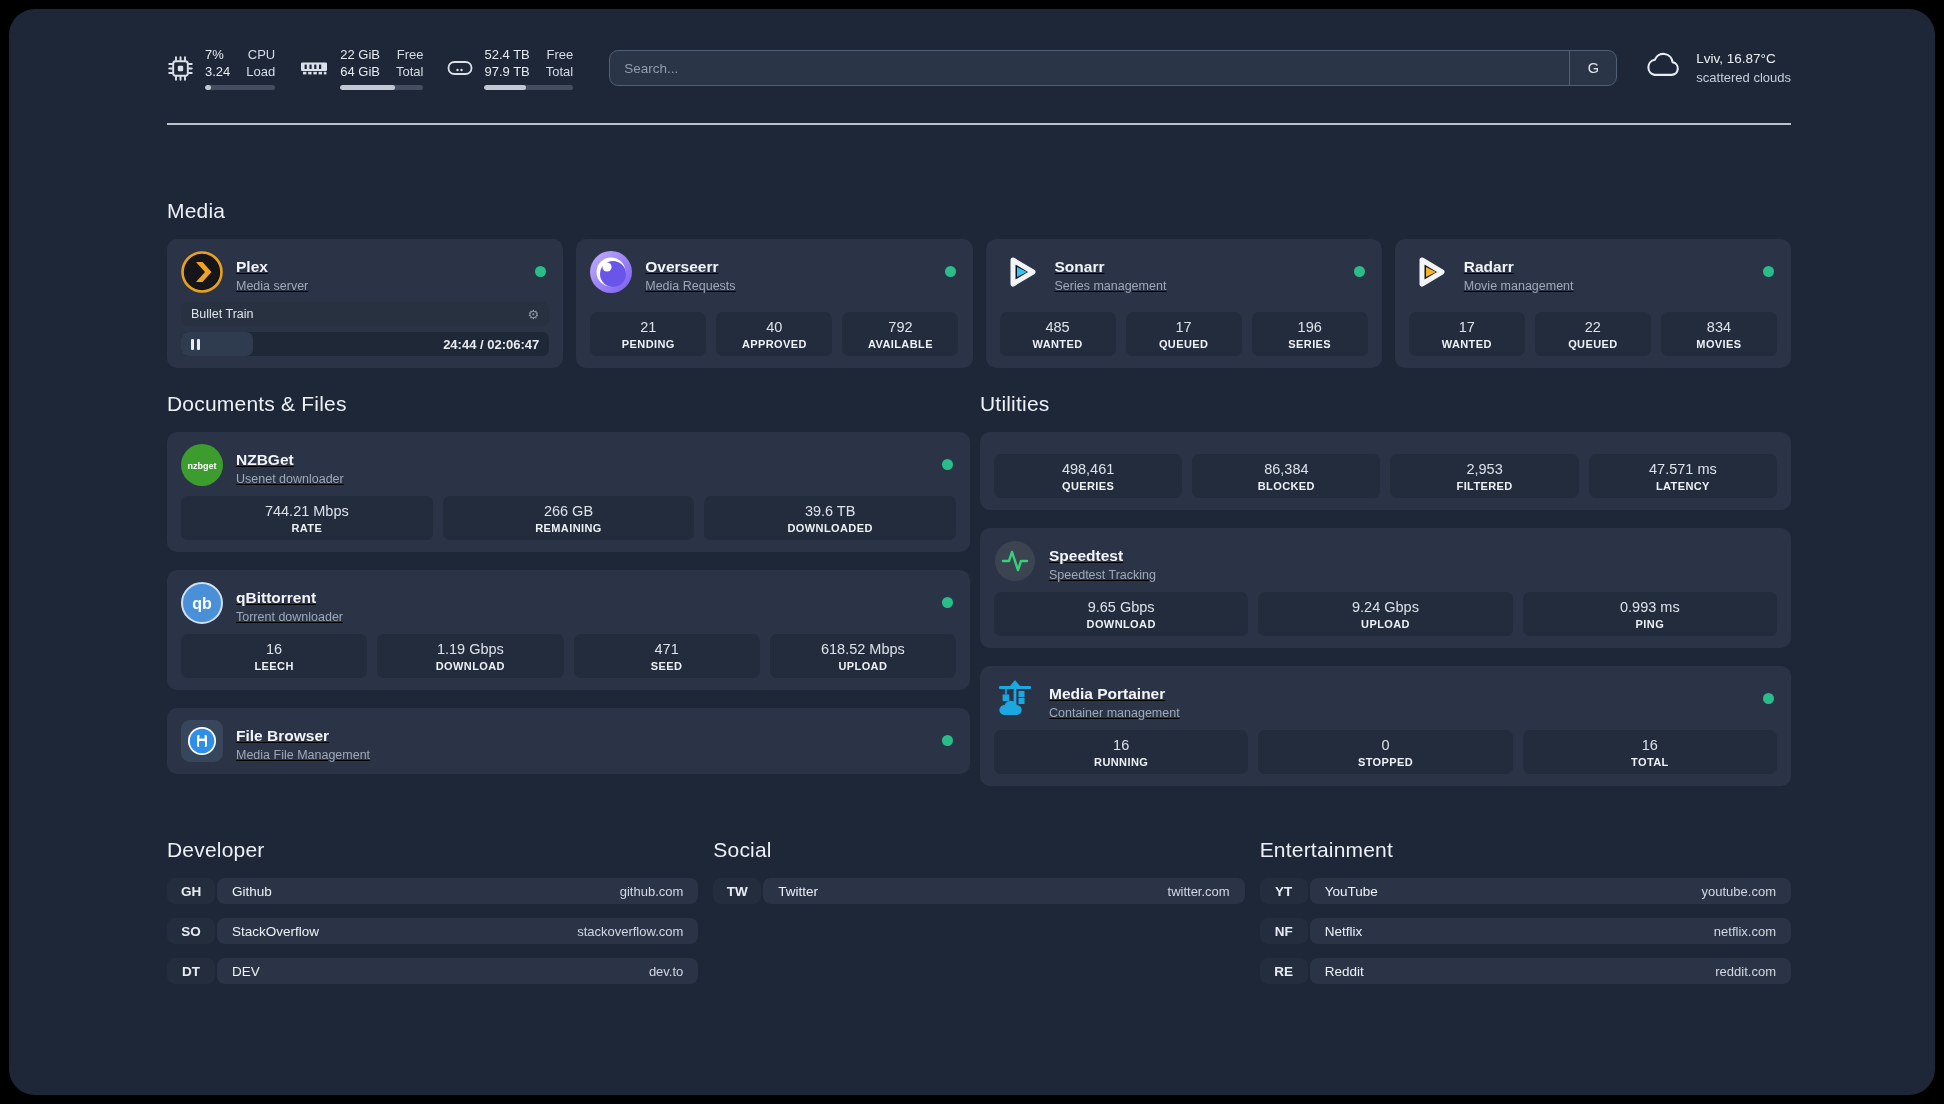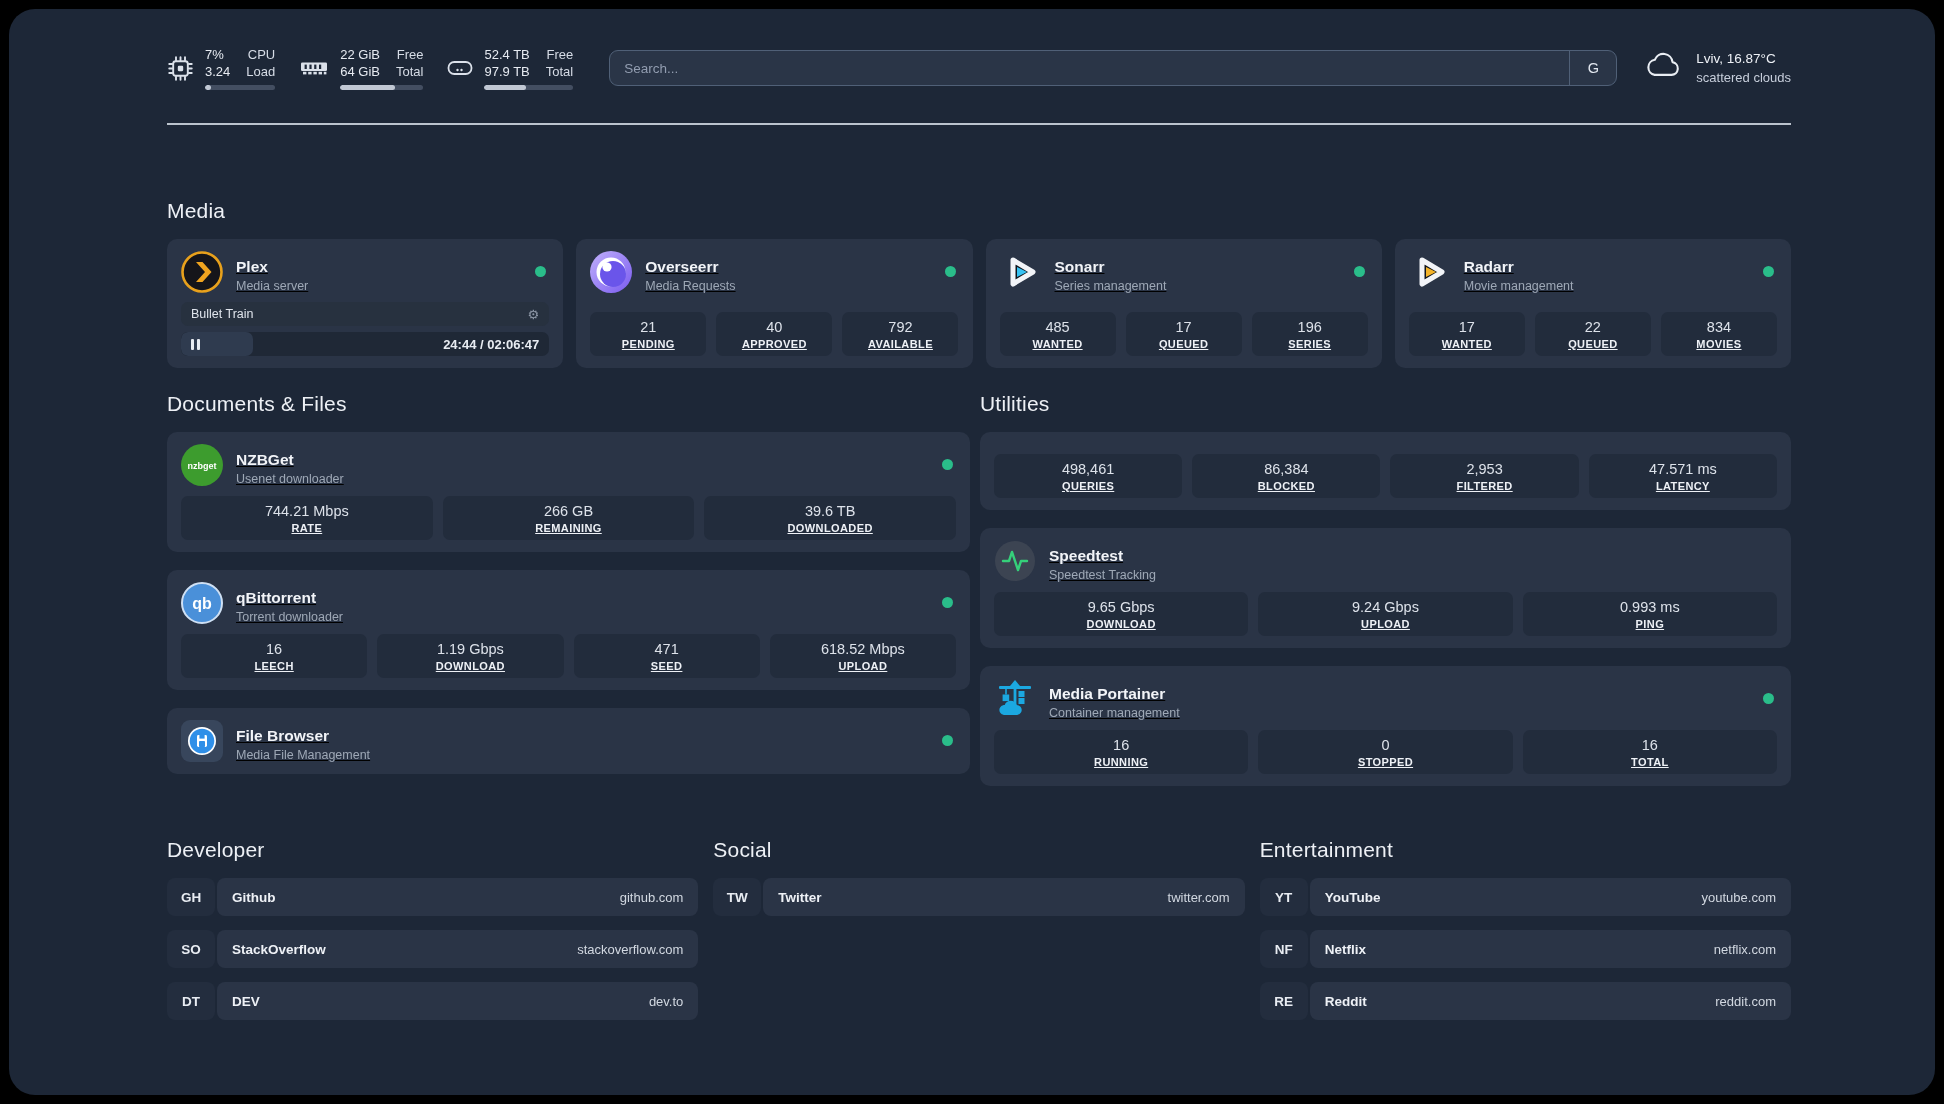--- a/index.html
+++ b/index.html
@@ -51,45 +51,45 @@
   .card-head{display:flex;align-items:flex-end;gap:13px;text-decoration:underline;}
   .app-icon{width:42px;height:42px;flex:none;display:flex;}
   .titles{display:flex;flex-direction:column;}
   .card-title{font-size:15.5px;font-weight:700;color:#f2f4f8;}
   .card-sub{font-size:12.5px;color:#9ea8b6;margin-top:3px;}
   .status-dot{position:absolute;top:27px;right:17px;width:11px;height:11px;border-radius:50%;background:#2abd8a;}
 
   .stats{display:flex;gap:10px;margin-top:auto;padding-top:10px;}
   .stat{flex:1;background:#222c3c;border-radius:7px;text-align:center;padding:7px 4px 6px;}
   .stat-value{font-size:14.5px;color:#dde2ea;}
-  .stat-label{font-size:11px;font-weight:700;color:#eef1f6;margin-top:3px;letter-spacing:.4px;text-decoration:underline;}
+  .stat-label{font-size:11px;font-weight:700;color:#eef1f6;margin-top:3px;letter-spacing:.4px;}
 
   
   .np-row{margin-top:9px;background:#27313f;border-radius:7px;height:24px;display:flex;align-items:center;
     justify-content:space-between;padding:0 10px;font-size:12.5px;color:#dfe4ec;}
   .np-gear{color:#8d97a6;font-size:13px;line-height:1;}
   .progress-row{margin-top:6px;position:relative;height:24px;border-radius:7px;background:#1f2836;
     overflow:hidden;display:flex;align-items:center;}
   .progress-fill{position:absolute;left:0;top:0;bottom:0;background:#2f3b4f;border-radius:7px;}
   .pause{position:relative;margin-left:10px;display:flex;gap:3px;}
   .pause i{width:3px;height:11px;background:#e8ecf2;border-radius:1px;display:block;}
   .progress-time{position:relative;margin-left:auto;margin-right:10px;font-size:13px;font-weight:600;color:#e8ecf2;}
 
   .two-col{display:grid;grid-template-columns:1fr 1.01fr;gap:10px;margin-top:24px;align-items:start;}
   .col-stack{display:flex;flex-direction:column;gap:18px;}
 
   
   .links-grid{margin-top:52px;display:grid;grid-template-columns:repeat(3,1fr);gap:15px;align-items:start;}
   .link-rows{display:flex;flex-direction:column;gap:14px;}
-  .link-row{display:flex;gap:2px;height:38px;}
+  .link-row{display:flex;gap:2px;height:26px;}
   .link-badge{width:48px;flex:none;background:#232d3e;border-radius:8px;display:flex;align-items:center;
     justify-content:center;font-size:13.5px;font-weight:700;color:#e8ecf2;}
   .link-pill{flex:1;background:#2a3446;border-radius:8px;display:flex;align-items:center;
     justify-content:space-between;padding:0 15px;cursor:pointer;}
-  .link-name{font-size:13.5px;font-weight:700;color:#eef1f6;}
+  .link-name{font-size:13.5px;font-weight:400;color:#eef1f6;}
   .link-url{font-size:13px;color:#d2d8e1;}
 </style>
 </head>
 <body>
 
 <div class="dashboard">
   <div class="content">
 
     <div class="topbar">
 

